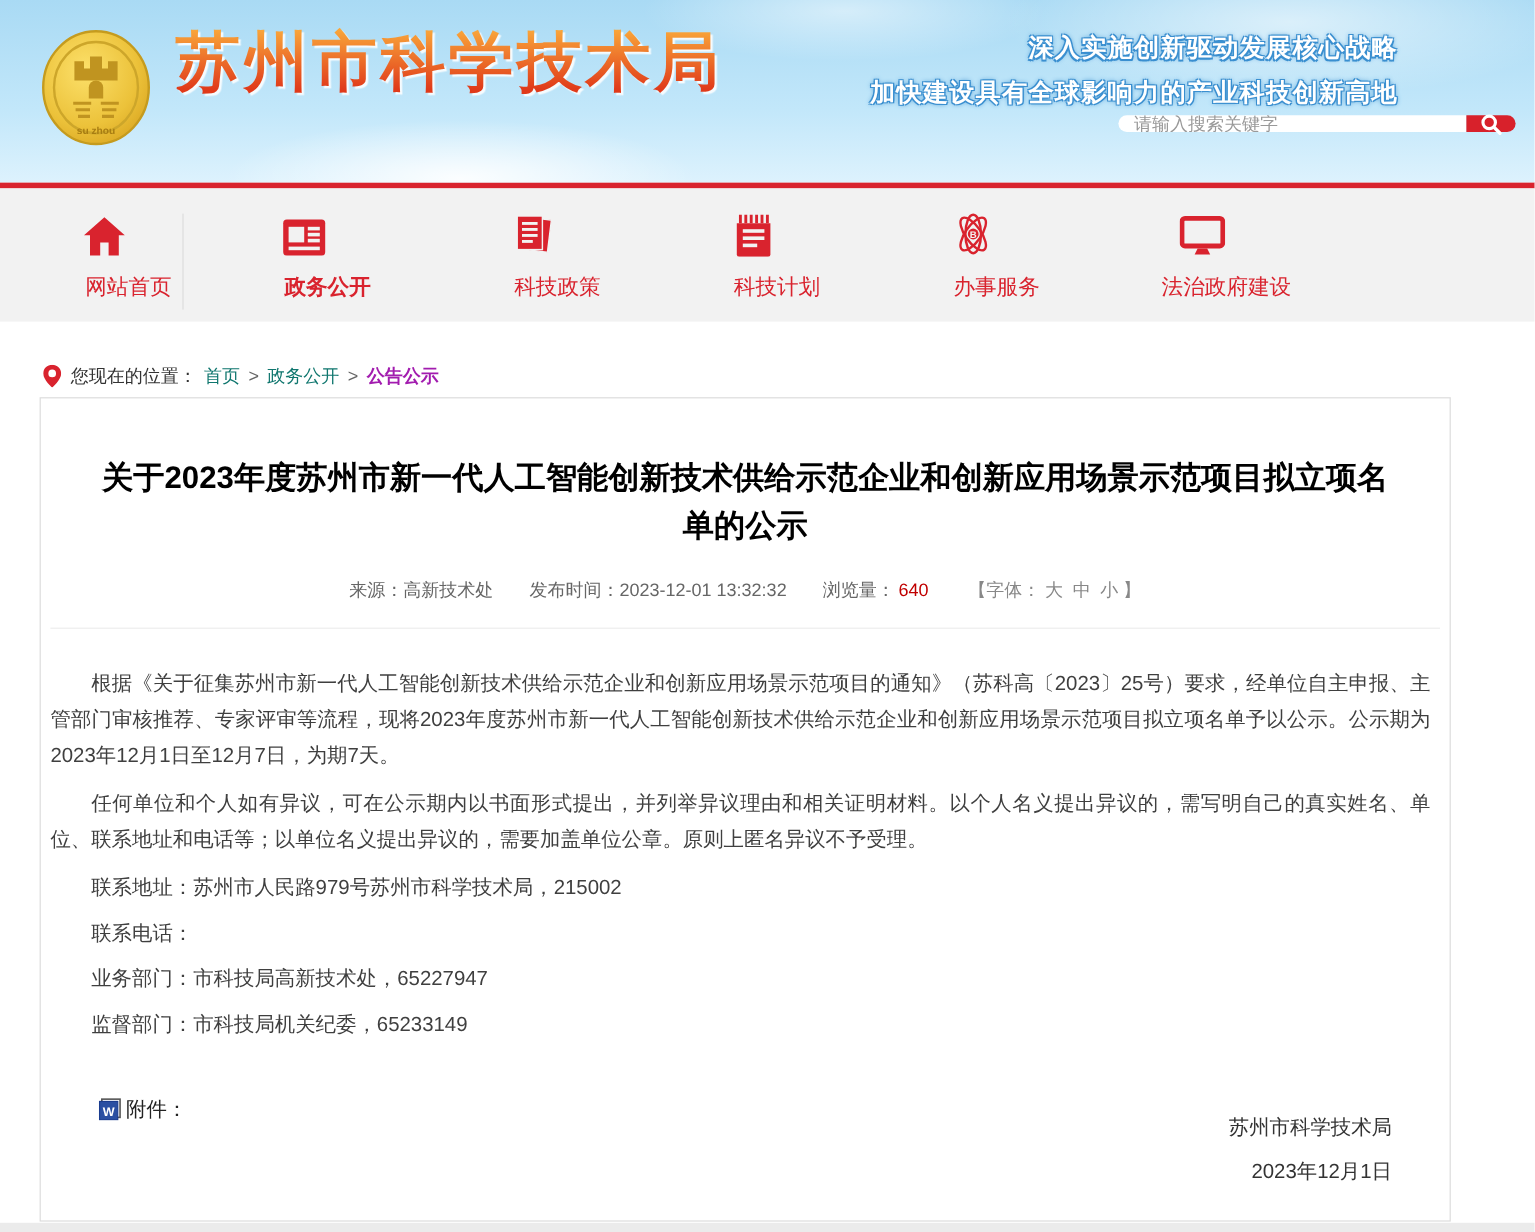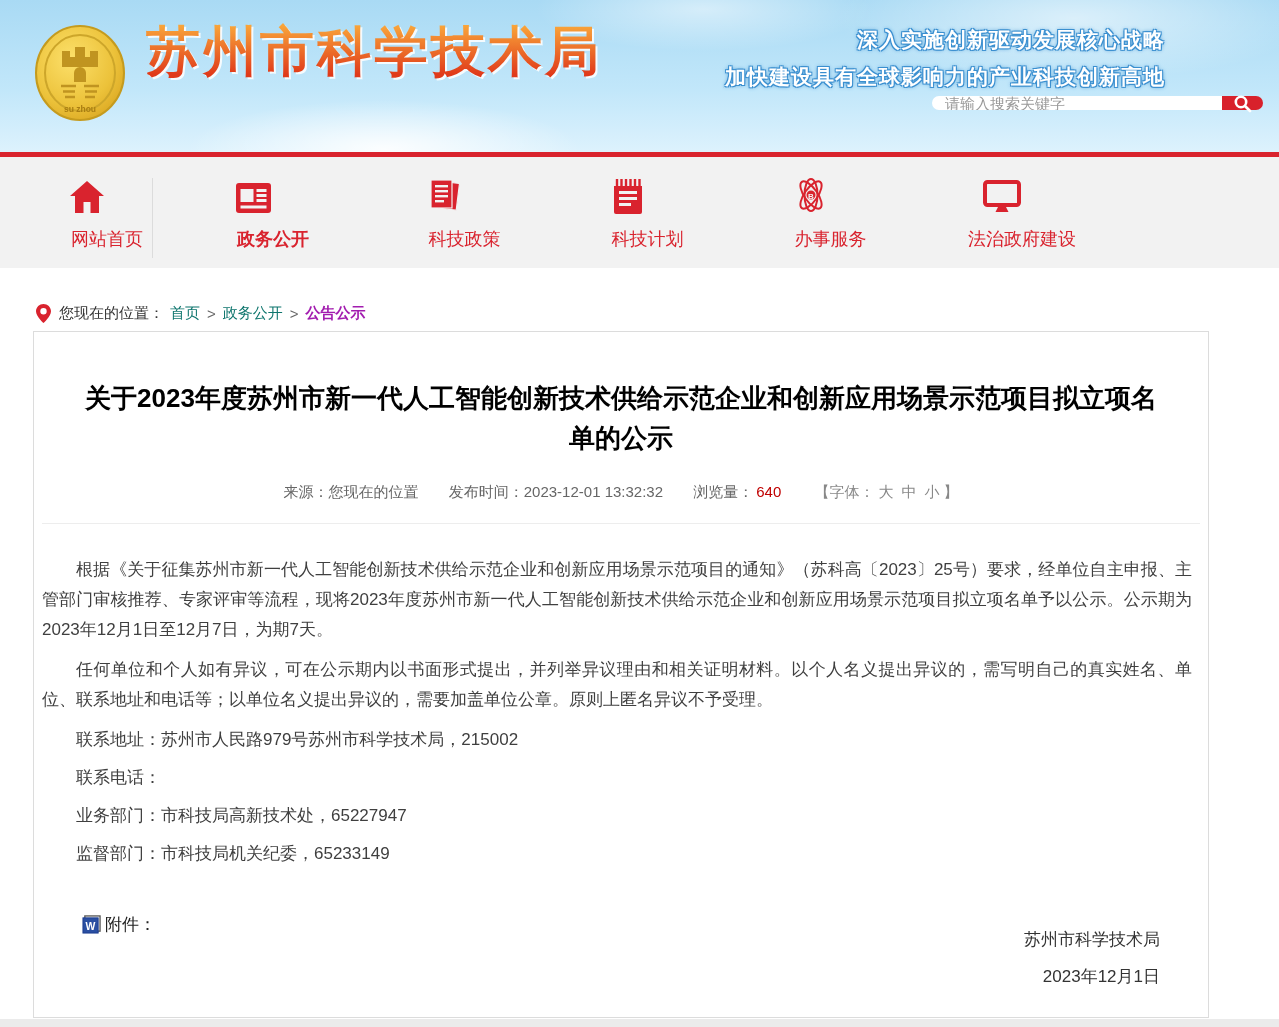--- a/index.html
+++ b/index.html
@@ -202,21 +202,21 @@
     <span class="crumb-sep">&gt;</span>
     <span class="crumb-link">政务公开</span>
     <span class="crumb-sep">&gt;</span>
     <span class="crumb-active">公告公示</span>
   </div>
 
   <main class="content-box">
     <h1 class="article-title">关于2023年度苏州市新一代人工智能创新技术供给示范企业和创新应用场景示范项目拟立项名单的公示</h1>
 
     <div class="meta">
-      <span class="meta-group"><span>来源：</span><span>您现在的位置</span></span>
+      <span class="meta-group"><span>来源：</span><span>高新技术处</span></span>
       <span class="meta-group"><span>发布时间：</span><span>2023-12-01 13:32:32</span></span>
       <span class="meta-group"><span>浏览量：</span><span class="views-num">640</span></span>
       <span class="meta-group font-widget"><span>【字体：</span><span class="font-opt">大</span><span class="font-opt">中</span><span class="font-opt">小</span><span>】</span></span>
     </div>
 
     <div class="meta-divider"></div>
 
     <div class="article-body">
       <p class="para">根据《关于征集苏州市新一代人工智能创新技术供给示范企业和创新应用场景示范项目的通知》（苏科高〔2023〕25号）要求，经单位自主申报、主管部门审核推荐、专家评审等流程，现将2023年度苏州市新一代人工智能创新技术供给示范企业和创新应用场景示范项目拟立项名单予以公示。公示期为2023年12月1日至12月7日，为期7天。</p>
       <p class="para">任何单位和个人如有异议，可在公示期内以书面形式提出，并列举异议理由和相关证明材料。以个人名义提出异议的，需写明自己的真实姓名、单位、联系地址和电话等；以单位名义提出异议的，需要加盖单位公章。原则上匿名异议不予受理。</p>

